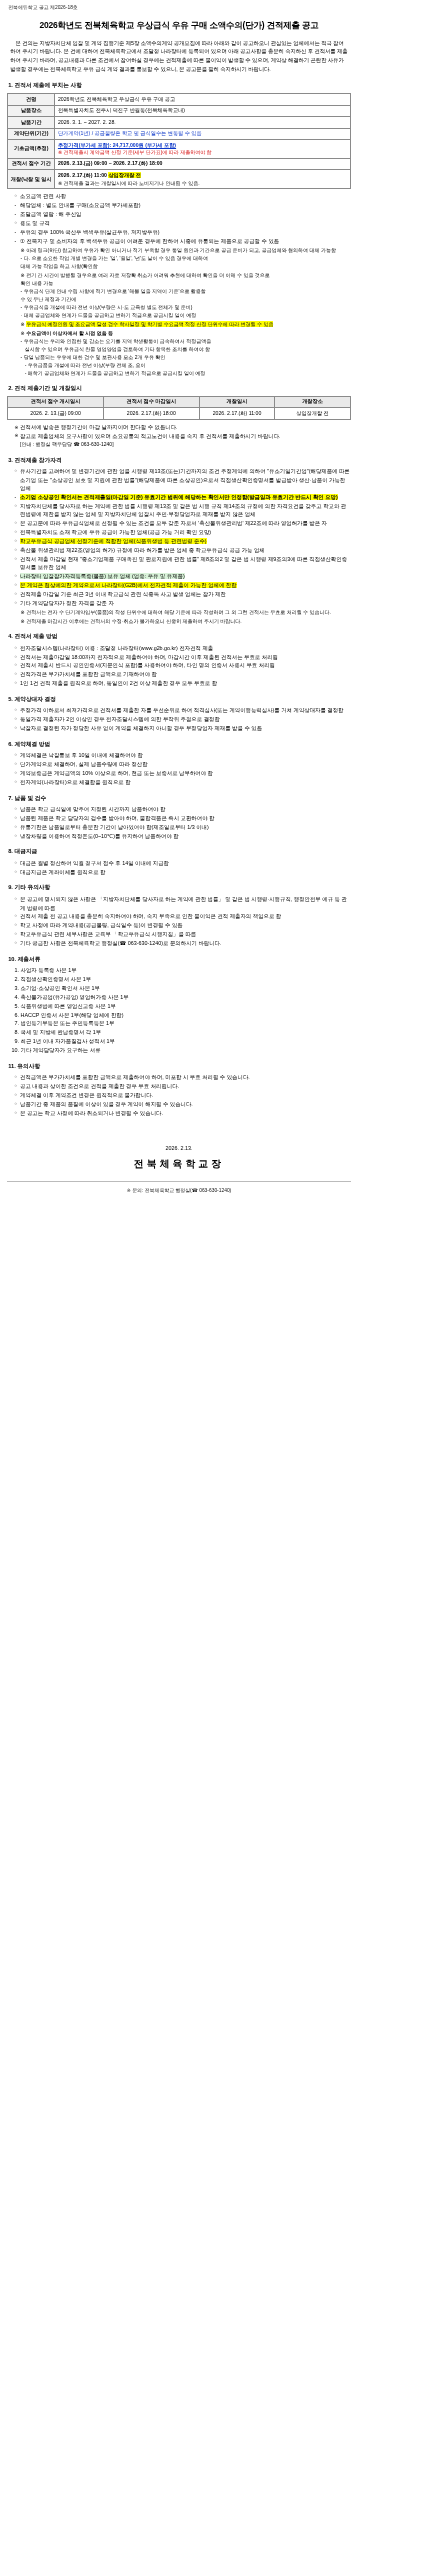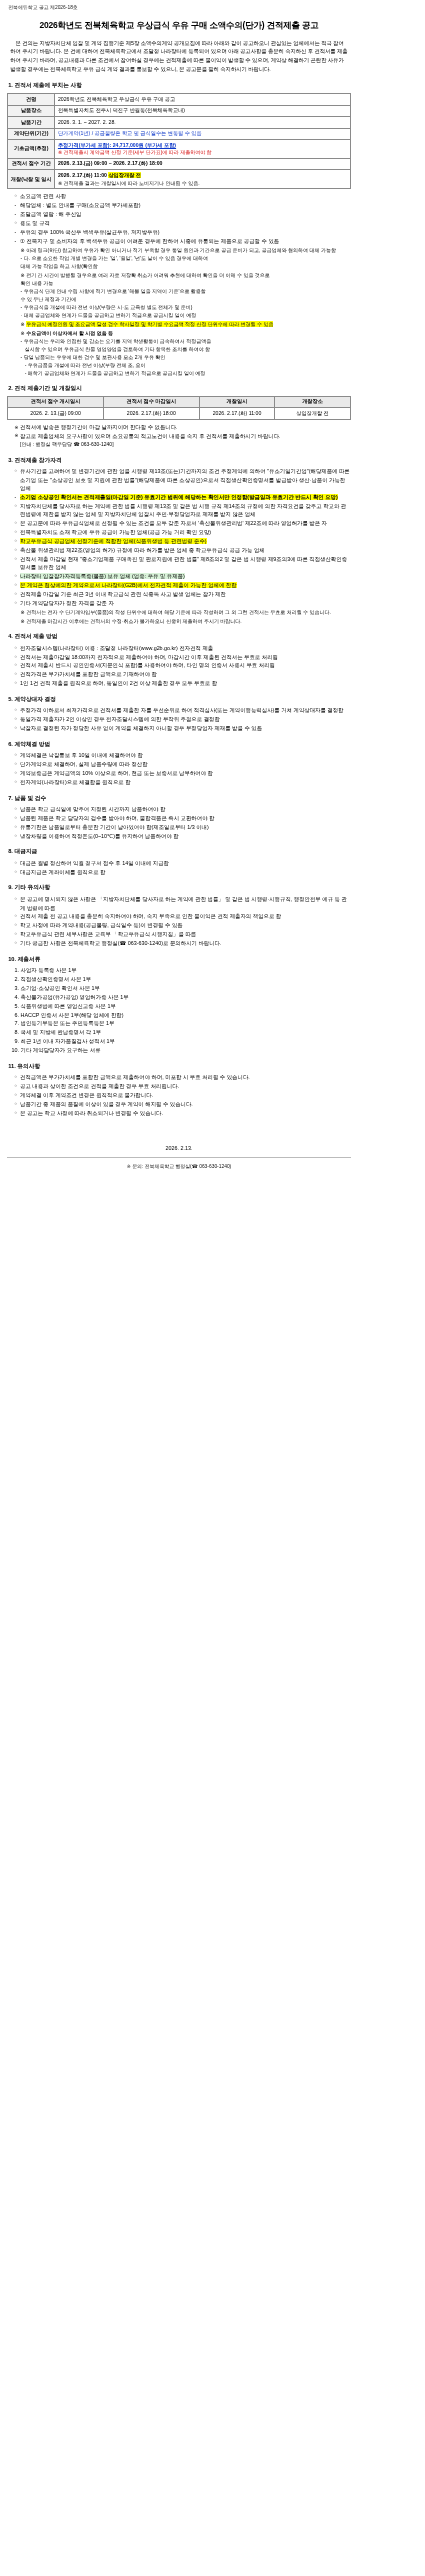--- a/index.html
+++ b/index.html
@@ -312,18 +312,19 @@
     <li>견적금액은 부가가치세를 포함한 금액으로 제출하여야 하며, 미포함 시 무효 처리될 수 있습니다.</li>
     <li>공고 내용과 상이한 조건으로 견적을 제출한 경우 무효 처리됩니다.</li>
     <li>계약체결 이후 계약조건 변경은 원칙적으로 불가합니다.</li>
     <li>납품기간 중 제품의 품질에 이상이 있을 경우 계약이 해지될 수 있습니다.</li>
     <li>본 공고는 학교 사정에 따라 취소되거나 변경될 수 있습니다.</li>
   </ul>
 
   <div class="biggap"></div>
 
   <div class="footer-date">2026. 2.13.</div>
+  <div class="footer-org">전북체육학교장</div>
 
   <hr class="hr">
   <div class="footer-contact">※ 문의: 전북체육학교 행정실(☎ 063-630-1240)</div>
 
 </div>
 
 
 </body></html>

